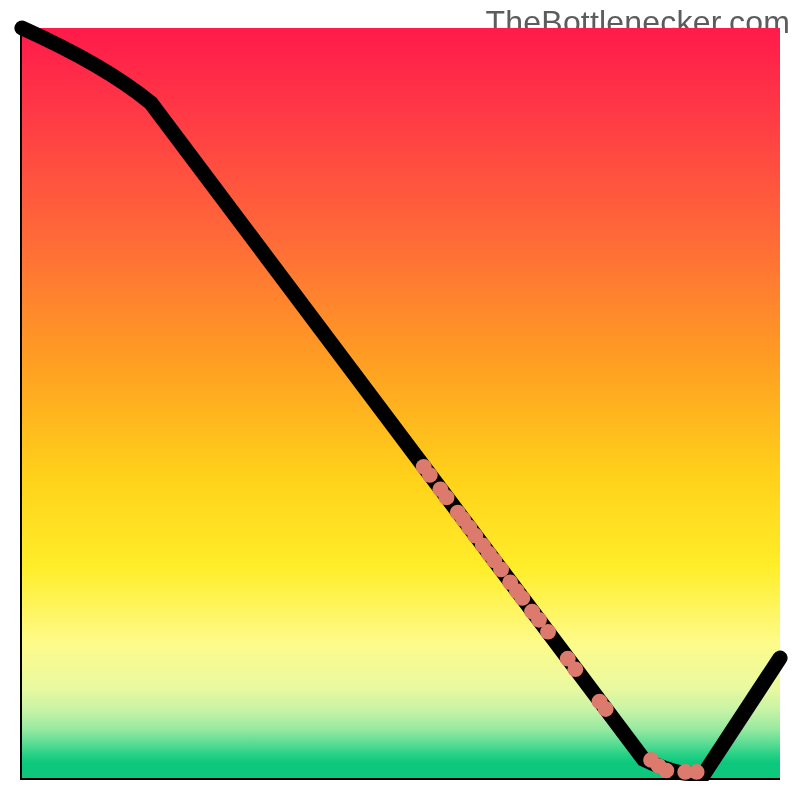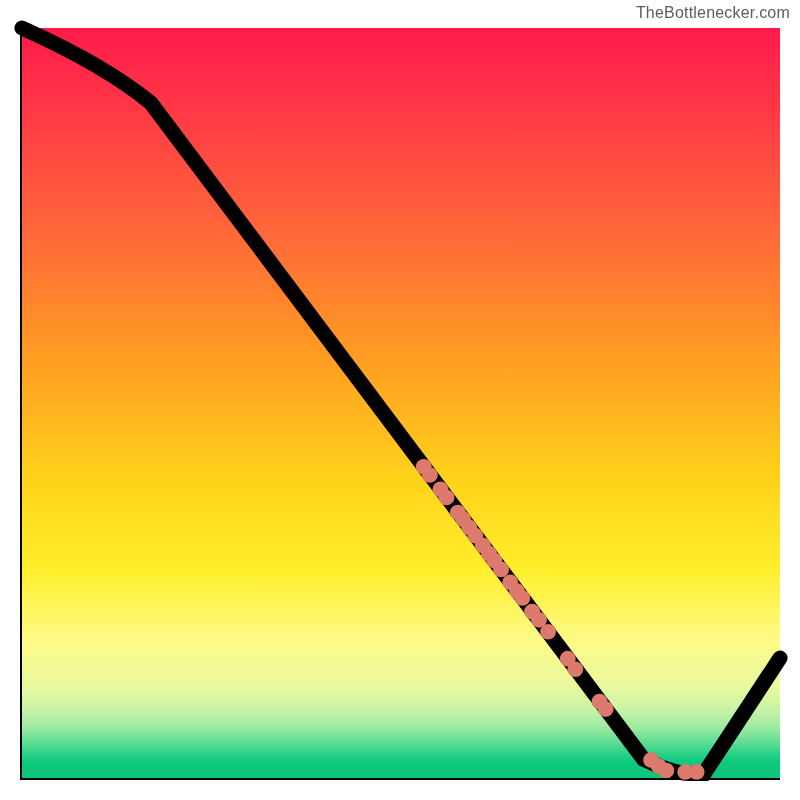--- a/index.html
+++ b/index.html
@@ -13,21 +13,21 @@
   }
   .frame {
     position: relative;
     width: 800px;
     height: 800px;
   }
   .watermark {
     position: absolute;
     top: 4px;
     right: 10px;
-    font-size: 16px;
+    font-size: 32px;
     font-weight: 400;
     color: #5c5c5c;
     letter-spacing: 0.2px;
   }
   .plot {
     position: absolute;
     left: 20px;
     top: 28px;
     width: 760px;
     height: 752px;

